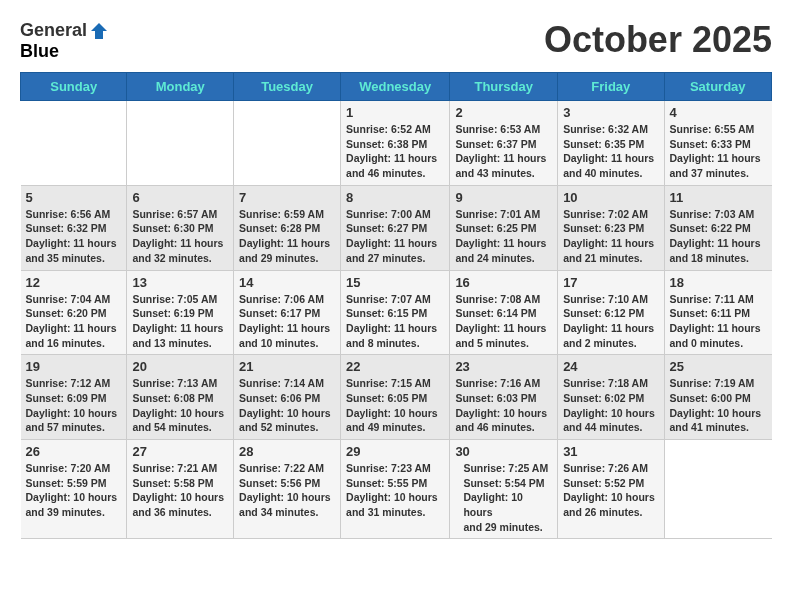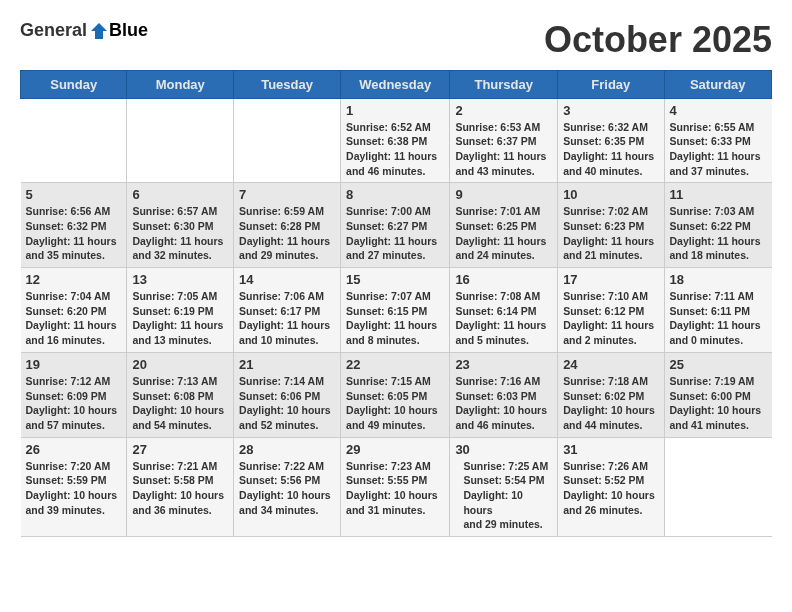--- a/index.html
+++ b/index.html
@@ -11,21 +11,21 @@
       padding: 20px;
     }
     .header {
       display: flex;
       justify-content: space-between;
       align-items: flex-start;
       margin-bottom: 10px;
     }
     .logo {
       display: flex;
-      flex-direction: row;
+      flex-direction: column;
       align-items: flex-start;
     }
     .logo-text {
       display: flex;
       align-items: center;
     }
     .logo-general {
       font-size: 18px;
       font-weight: bold;
       color: #333;
@@ -53,21 +53,21 @@
       font-size: 16px;
       color: #555;
     }
     table {
       width: 100%;
       border-collapse: collapse;
       font-size: 11px;
     }
     thead tr th {
       background-color: #2a6db5;
-      color: #e5e5e5;
+      color: #5eead4;
       text-align: center;
       padding: 6px 4px;
       font-size: 13px;
       font-weight: bold;
       border: 1px solid #1a5a9a;
     }
     tbody tr {
       border-bottom: 1px solid #ccc;
     }
     tbody tr:nth-child(odd) {

